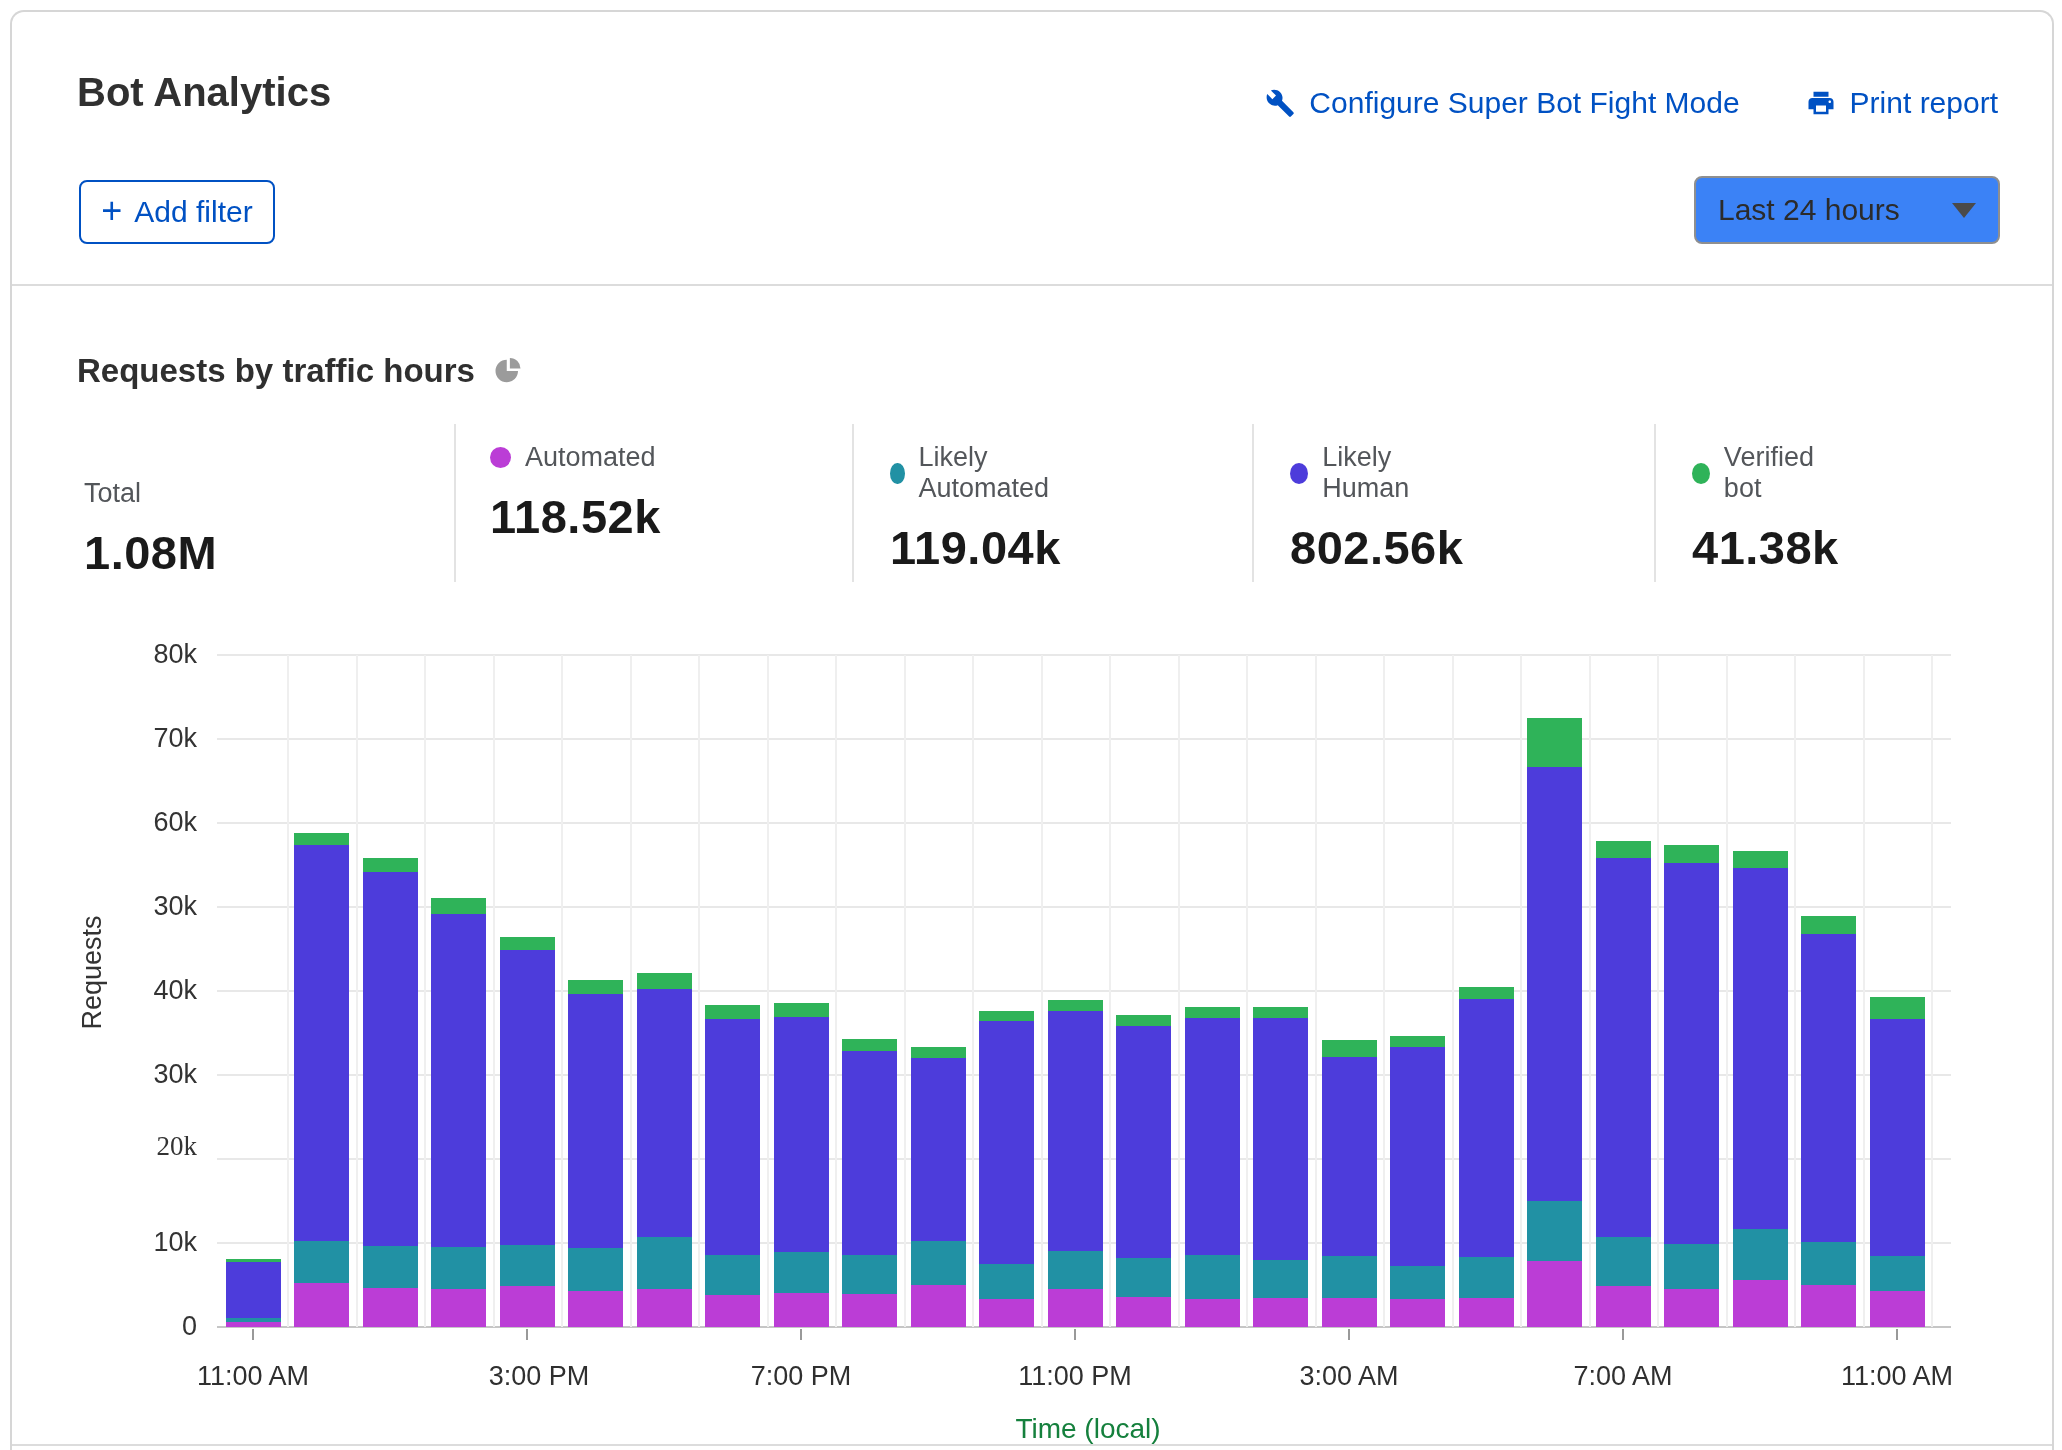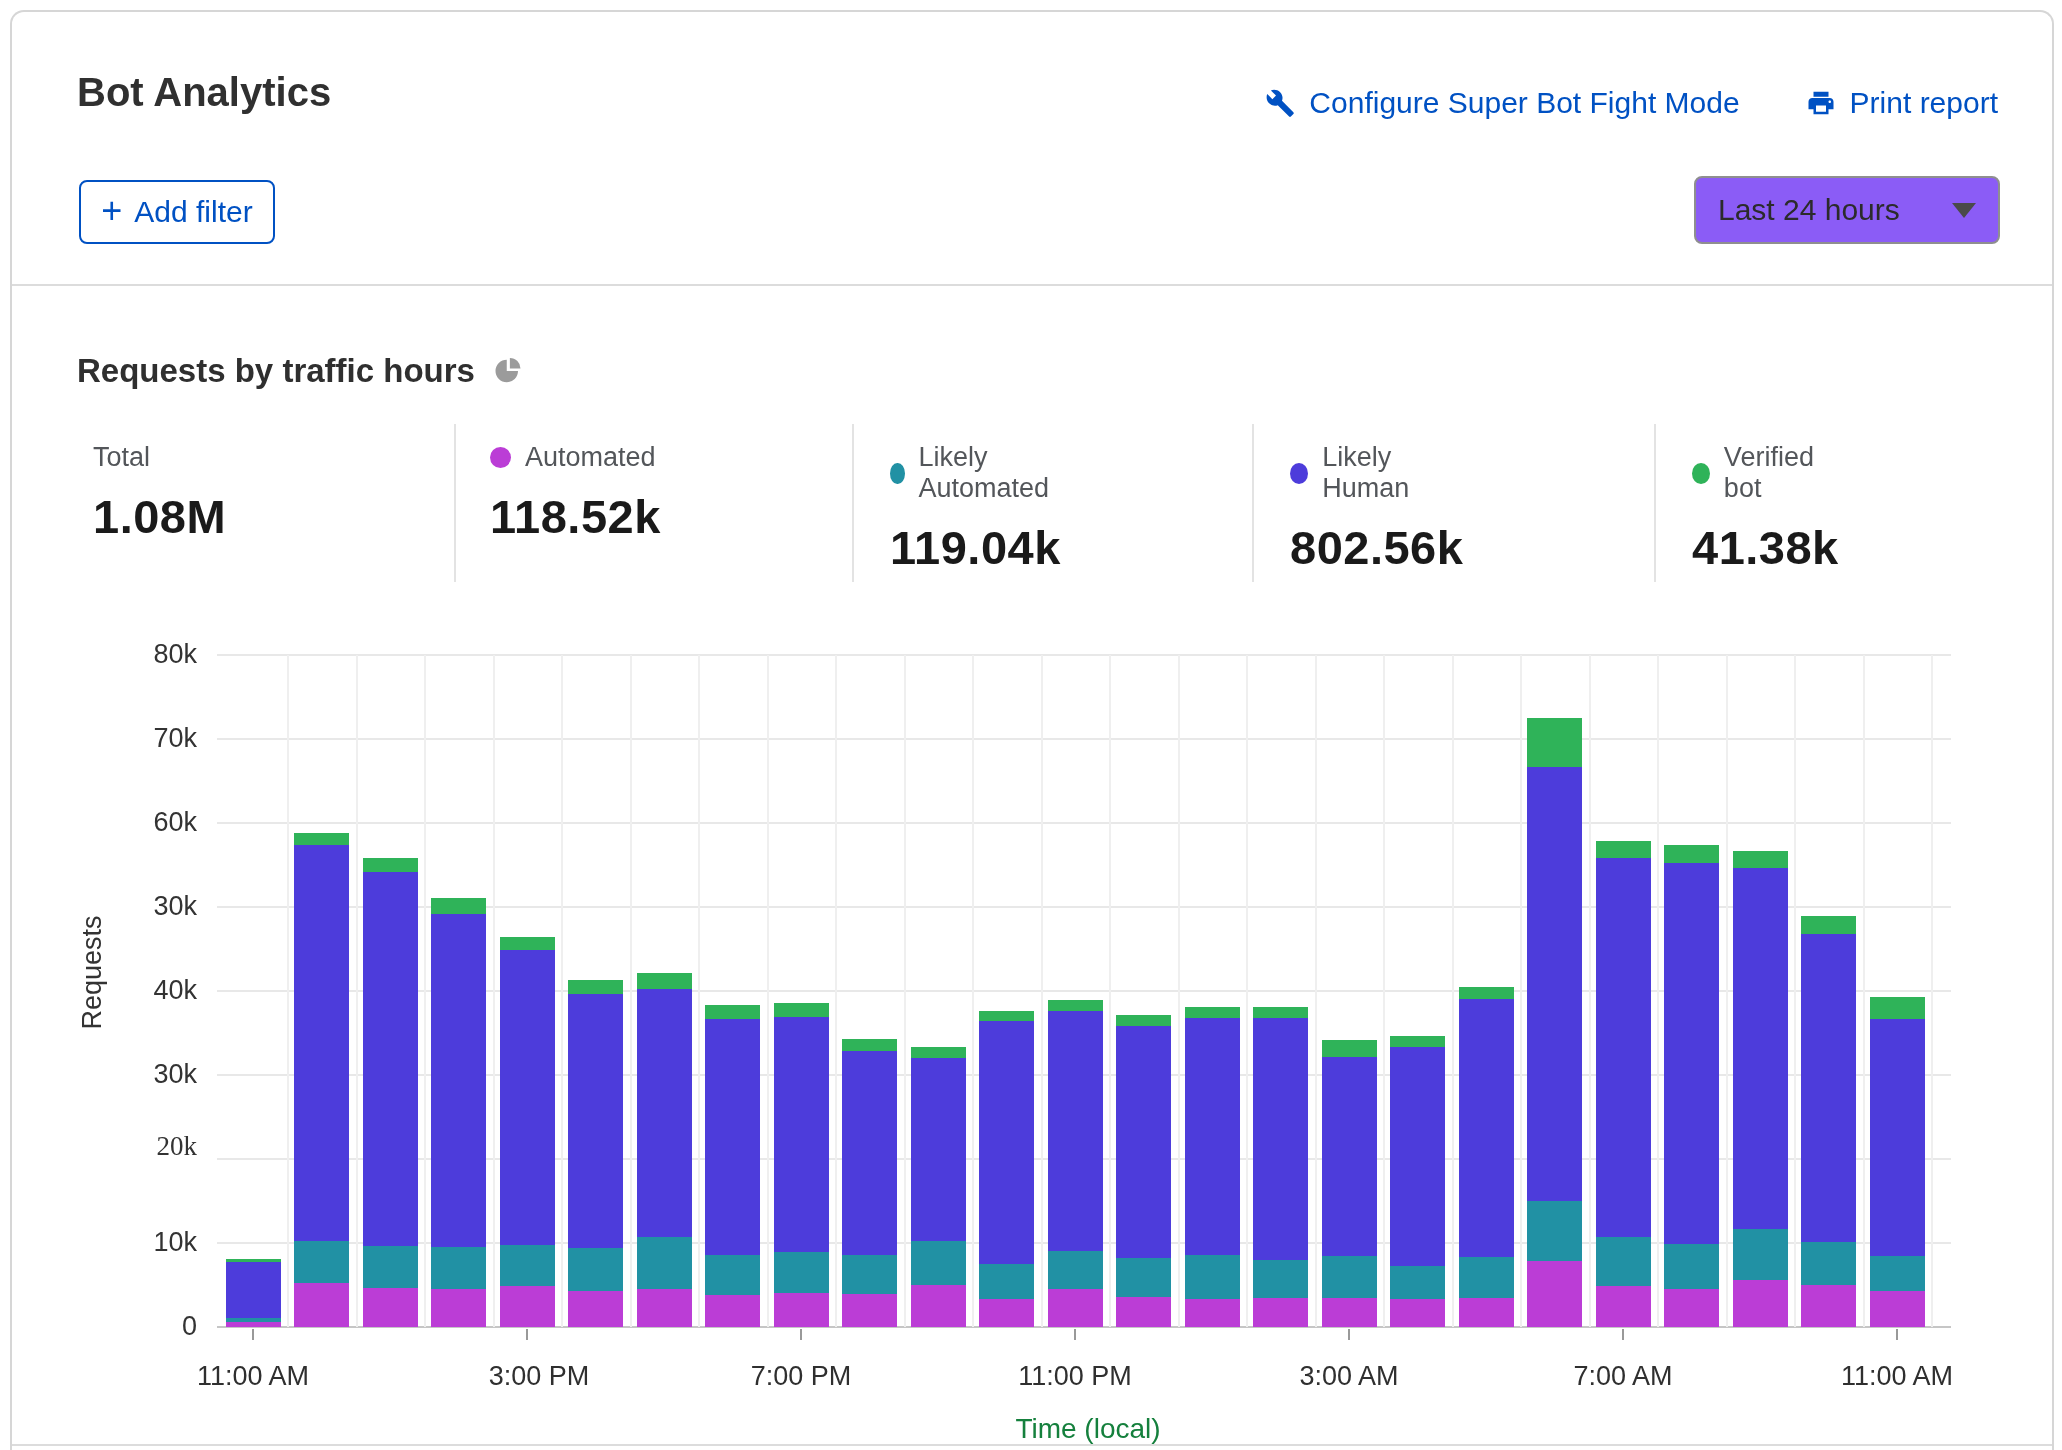--- a/index.html
+++ b/index.html
@@ -18,21 +18,21 @@
   .hlink{display:flex;align-items:center;gap:14px;font-size:30px;color:#0051c3;cursor:pointer;}
   .hlink svg{display:block;}
 
   .add-filter-btn{position:absolute;left:67px;top:168px;width:196px;height:64px;
       border:2px solid #0051c3;border-radius:8px;background:#fff;color:#0051c3;
       display:flex;align-items:center;justify-content:center;gap:12px;
       font-size:30px;font-family:inherit;cursor:pointer;box-sizing:border-box;}
   .add-filter-btn .plus{font-size:36px;font-weight:400;line-height:30px;margin-top:-3px;}
 
   .time-dropdown{position:absolute;left:1682px;top:164px;width:306px;height:68px;
-      border:2px solid #8f8f8f;border-radius:8px;background:#8b5cf6;box-sizing:border-box;
+      border:2px solid #8f8f8f;border-radius:8px;background:#3b82f6;box-sizing:border-box;
       display:flex;align-items:center;cursor:pointer;}
   .time-dropdown .dd-label{font-size:30px;color:#2b2b2b;margin-left:22px;flex:1;}
   .caret{width:0;height:0;border-left:12px solid transparent;border-right:12px solid transparent;
       border-top:15px solid #4a4a4a;margin-right:22px;}
 
   .section-title-row{position:absolute;left:65px;top:340px;display:flex;align-items:center;gap:18px;}
   .section-title{font-size:33px;font-weight:700;color:#2f2f2f;}
   .pie-icon svg{display:block;}
 
   .stats-row{position:absolute;left:0;top:0;}
@@ -98,21 +98,21 @@
     <span class="section-title">Requests by traffic hours</span>
     <span class="pie-icon">
       <svg width="30" height="30" viewBox="0 0 24 24" fill="#9b9b9b">
           <path d="M11 3a9 9 0 1 0 9 9h-9z"></path>
           <path d="M13.5 1.5v8.5h8.5a8.5 8.5 0 0 0-8.5-8.5z"></path>
         </svg>
     </span>
   </div>
 
   <div class="stats-row" id="stats-row">
-      <div class="stat-block" style="left: 81px;">
+      <div class="stat-block" style="left: 72px; margin-top: 36px;">
         <div class="stat-label-row">
           <span>Total</span>
         </div>
         <div class="stat-value">1.08M</div>
       </div>
       <div class="stat-block" style="left: 478px;">
         <div class="stat-label-row">
           <span class="stat-dot" style="background: rgb(187, 61, 214);"></span>
           <span>Automated</span>
         </div>

